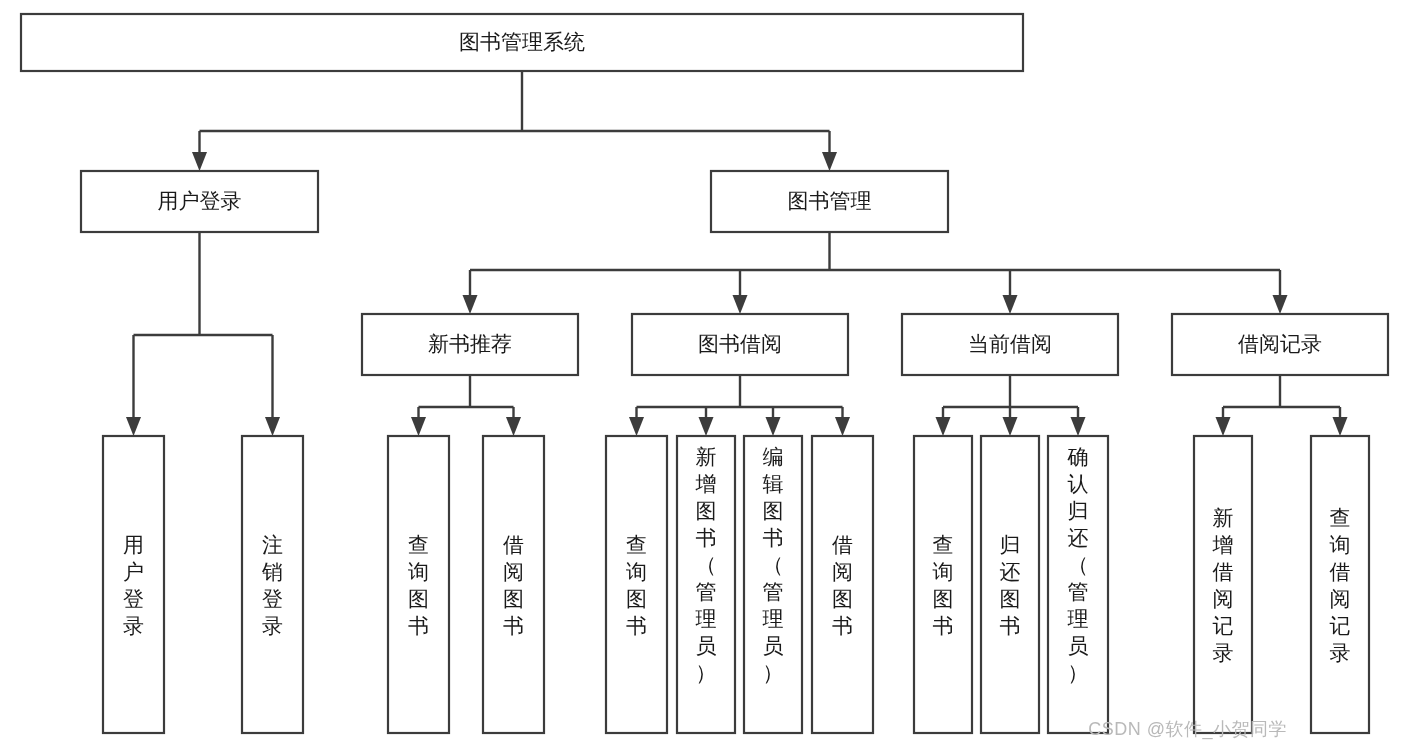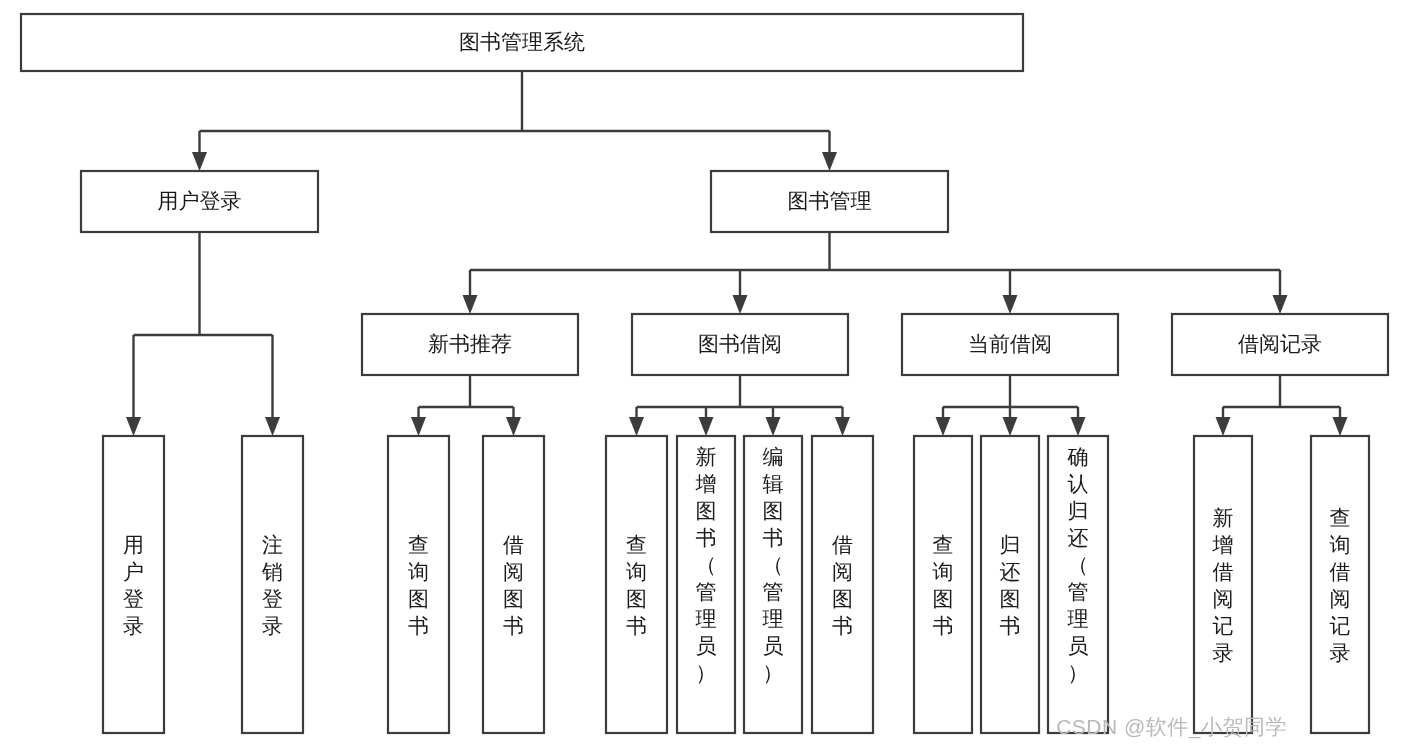--- a/index.html
+++ b/index.html
@@ -56,21 +56,21 @@
     fill: #1a1a1a;
     text-anchor: middle;
     dominant-baseline: middle;
     white-space: pre;
   }
   .watermark {
     position: absolute;
     right: 10px;
     bottom: 6px;
     font-family: "Liberation Sans", "DejaVu Sans", sans-serif;
-    font-size: 21px;
+    font-size: 18px;
     color: #b9b9b9;
     letter-spacing: 0.5px;
     user-select: none;
     pointer-events: none;
     margin-left: 28px;
   }
 </style>
 </head>
 <body>
 

